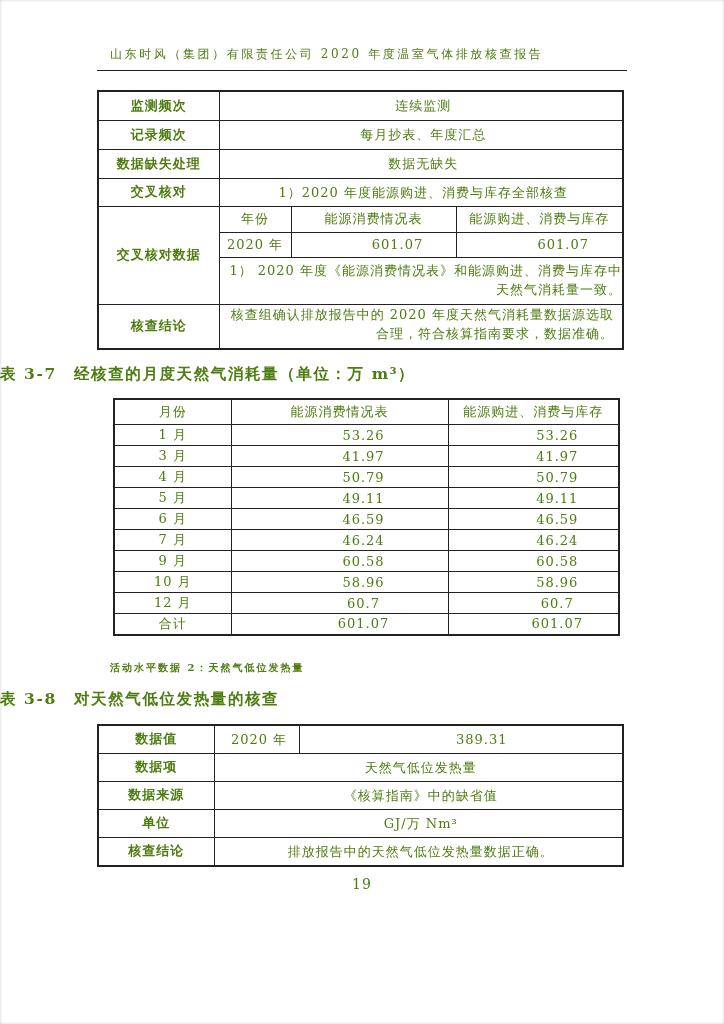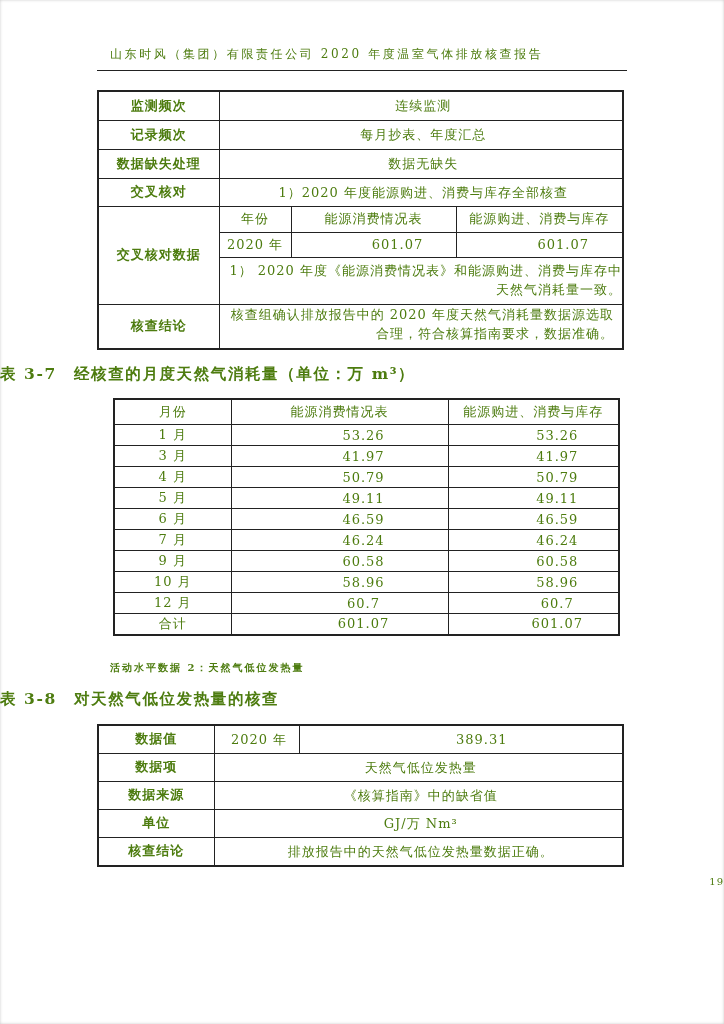--- a/index.html
+++ b/index.html
@@ -43,21 +43,21 @@
   .t37 .drow td { height: 21px; margin-top: 8px; }
   
   .sec-heading {
     margin: 25px 0 0 110px; font-weight: bold; font-size: 10px; letter-spacing: 2px;
   }
   .caption-38 { }
   
   .t38 { margin: 14px 0 0 97px; width: 525px; }
   .t38 td { height: 26px; }
   
-  .page-num { text-align: right; font-size: 10px; margin-top: 9px; letter-spacing: 1px; }
+  .page-num { text-align: center; font-size: 14px; margin-top: 9px; letter-spacing: 1px; }
 </style>
 </head>
 <body>
 
 <div class="page">
 
   <div class="doc-header">山东时风（集团）有限责任公司 2020 年度温室气体排放核查报告</div>
 
   <table class="tbl t1">
     <colgroup>

